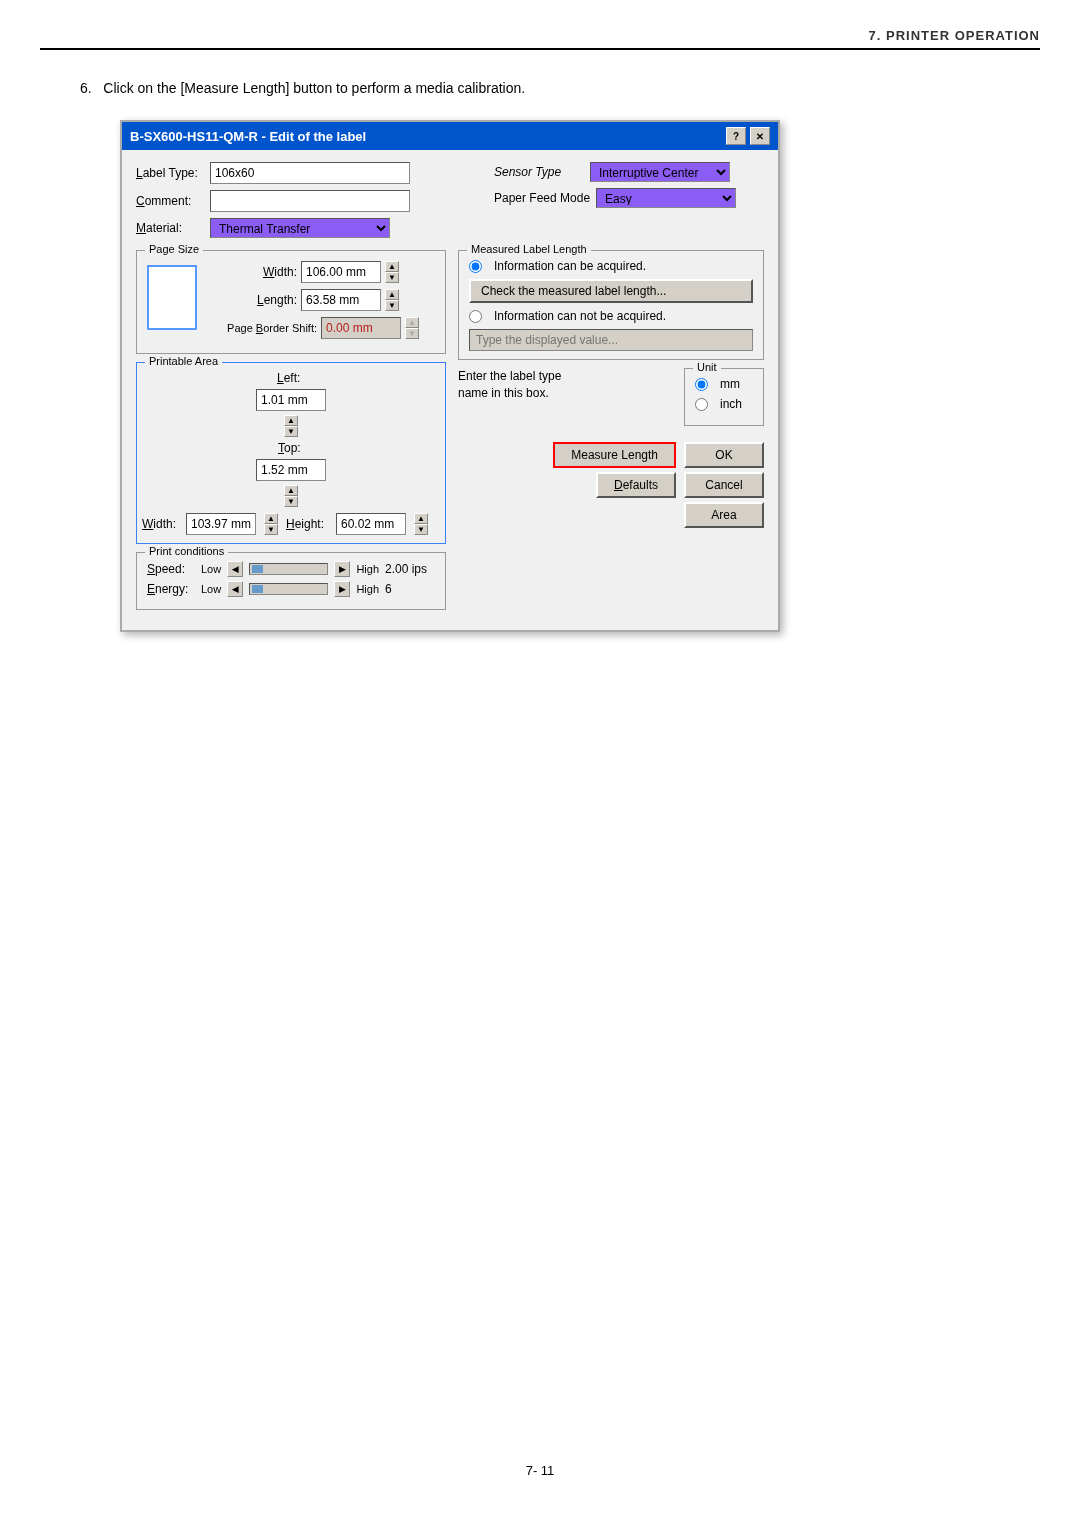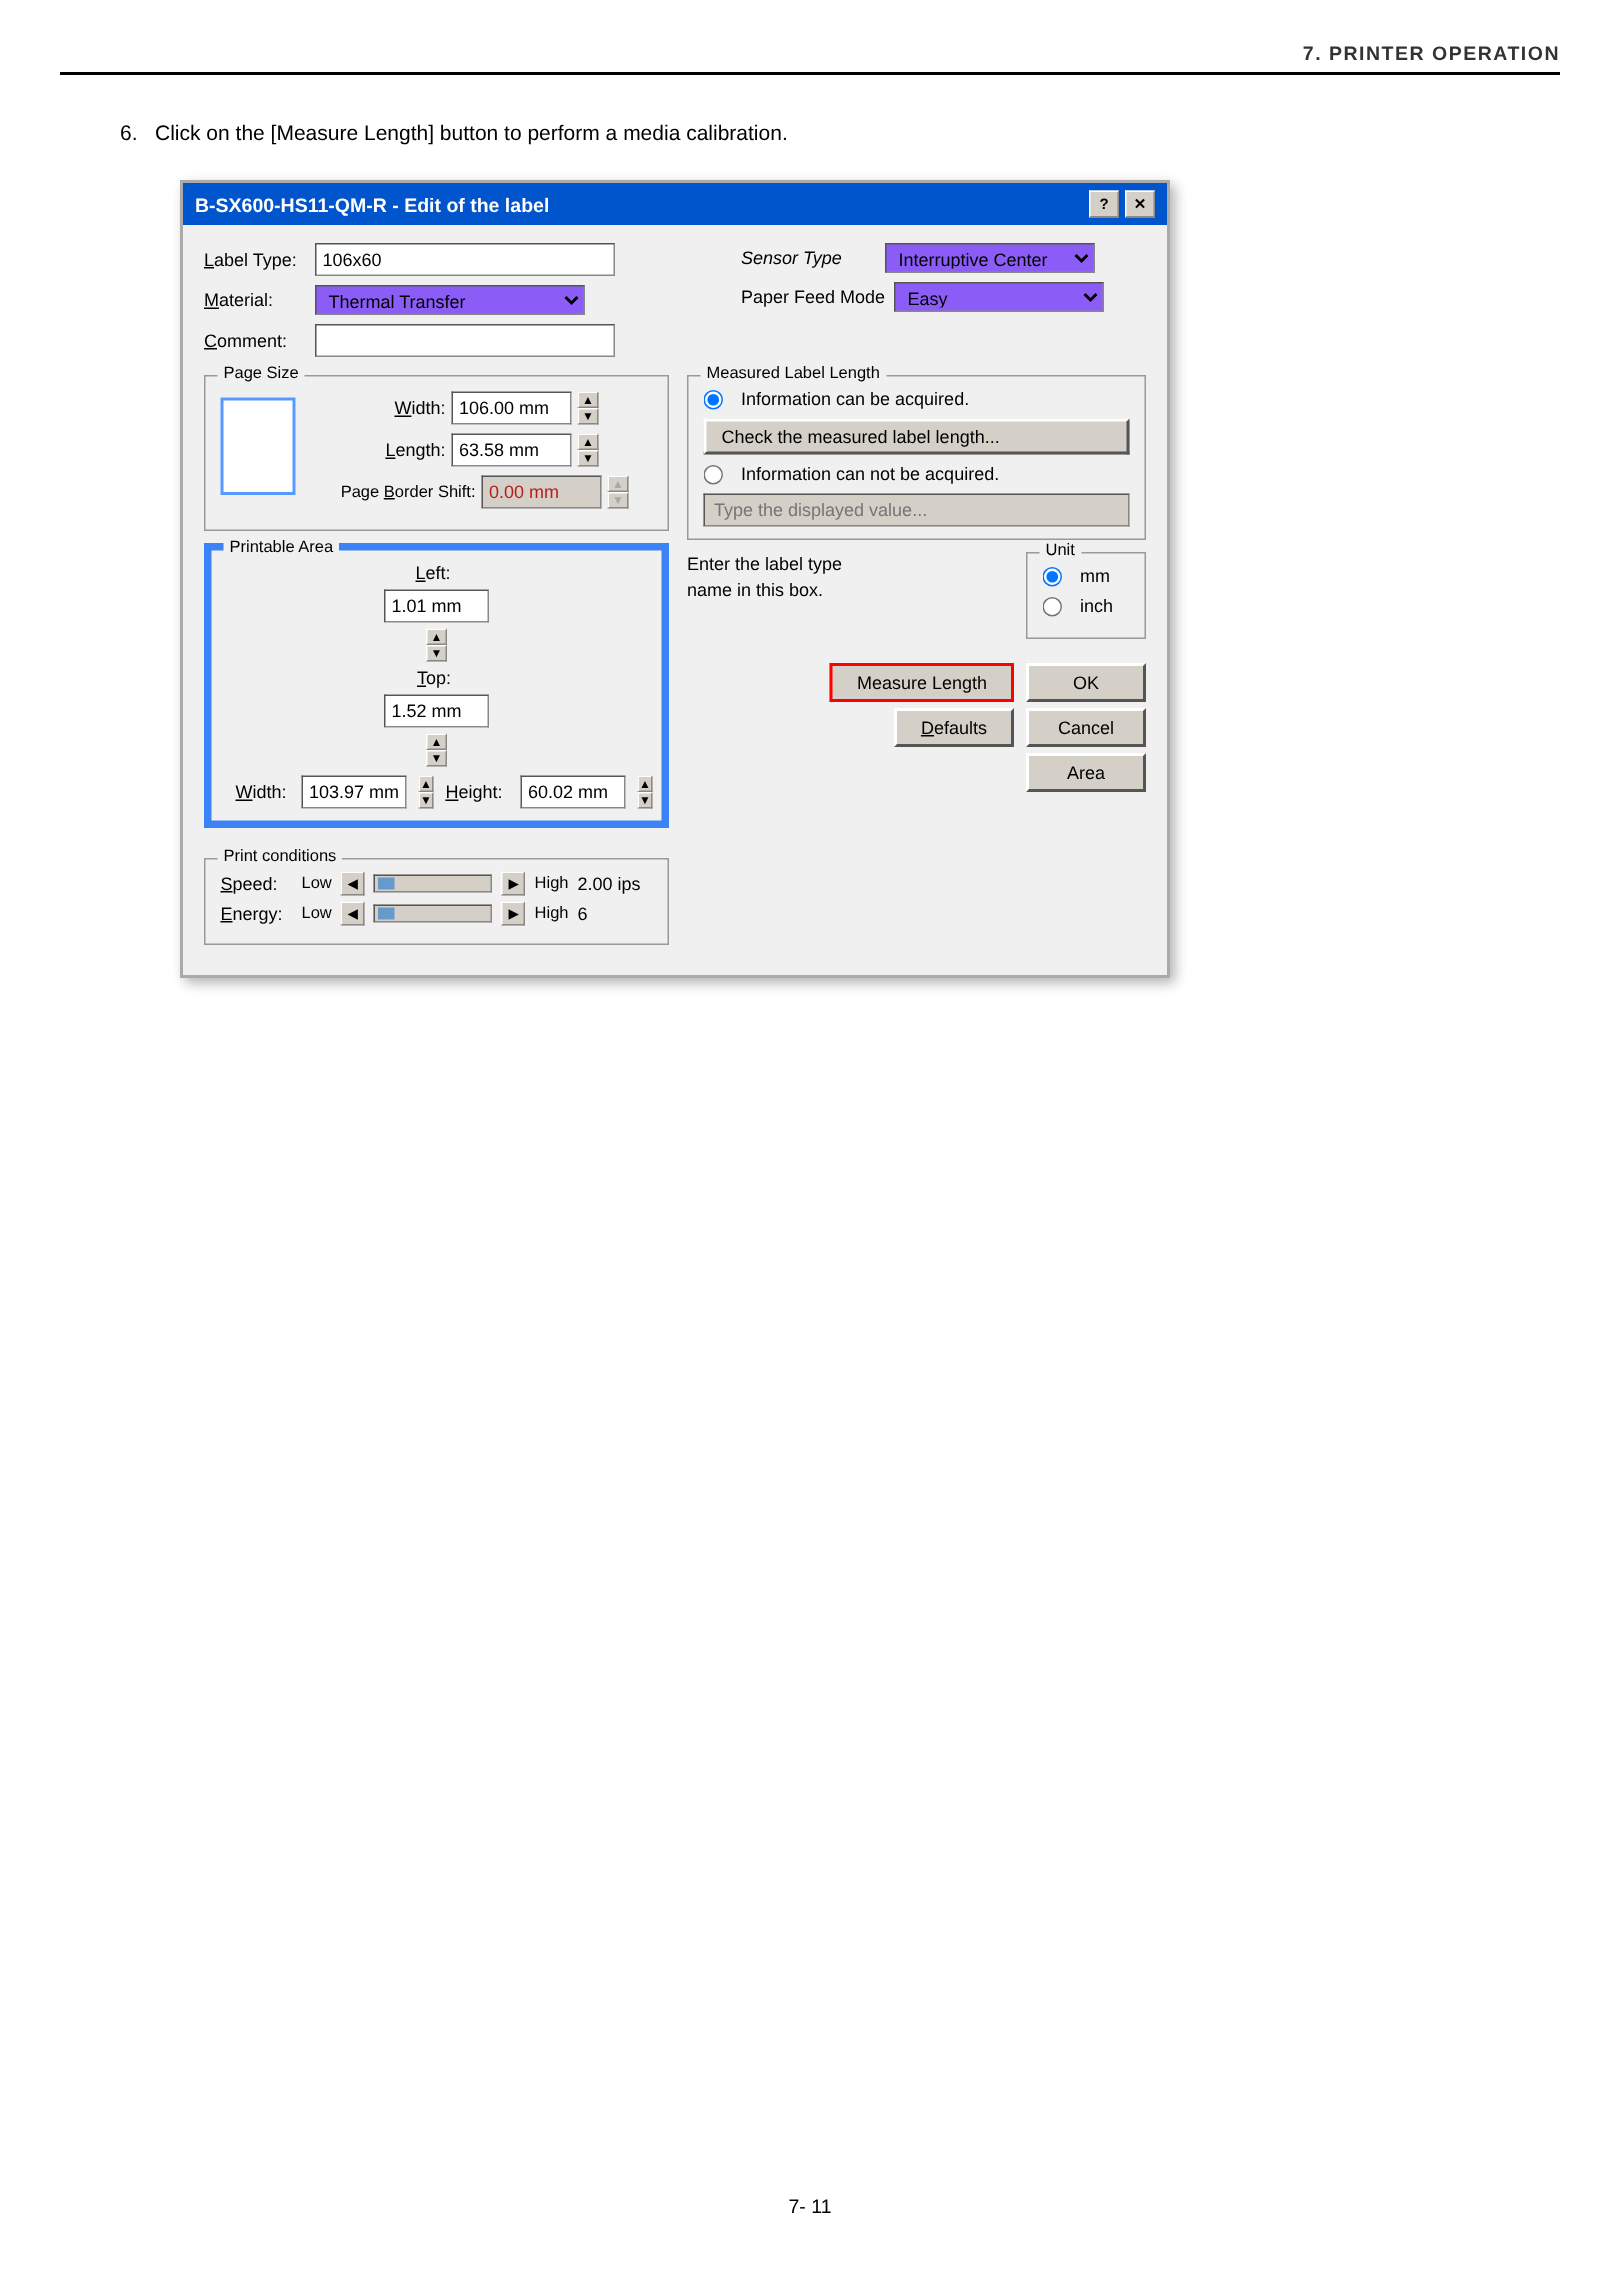--- a/index.html
+++ b/index.html
@@ -277,24 +277,24 @@
       position: absolute;
       top: -8px;
       left: 8px;
       background: #f0f0f0;
       padding: 0 4px;
       font-size: 11px;
     }
 
     
     .printable-area-box {
-      border: 5px solid #3b82f6;
-      padding: 8px 16px;
-      position: relative;
-      margin-bottom: 20px;
+      border: 1px solid #3b82f6;
+      padding: 8px 5px;
+      position: relative;
+      margin-bottom: 8px;
     }
     .printable-area-title {
       position: absolute;
       top: -8px;
       left: 8px;
       background: #f0f0f0;
       padding: 0 4px;
       font-size: 11px;
     }
 
@@ -454,29 +454,29 @@
 
     <div class="dialog-inner-top">
       <div class="left-top">
 
         <div class="field-row">
           <span class="field-label"><u>L</u>abel Type:</span>
           <input class="form-input form-input-wide" type="text" value="106x60" style="">
         </div>
 
         <div class="field-row">
+          <span class="field-label"><u>C</u>omment:</span>
+          <input class="form-input form-input-wide" type="text" value="" style="">
+        </div>
+
+        <div class="field-row">
           <span class="field-label"><u>M</u>aterial:</span>
           <select class="form-select" style="width:180px;">
             <option>Thermal Transfer</option>
           </select>
-        </div>
-
-        <div class="field-row">
-          <span class="field-label"><u>C</u>omment:</span>
-          <input class="form-input form-input-wide" type="text" value="" style="">
         </div>
       </div>
       <div class="right-top">
 
         <div class="field-row">
           <span class="field-label" style="min-width:90px;font-style:italic;">Sensor Type</span>
           <select class="form-select" style="width:140px;">
             <option>Interruptive Center</option>
           </select>
         </div>

